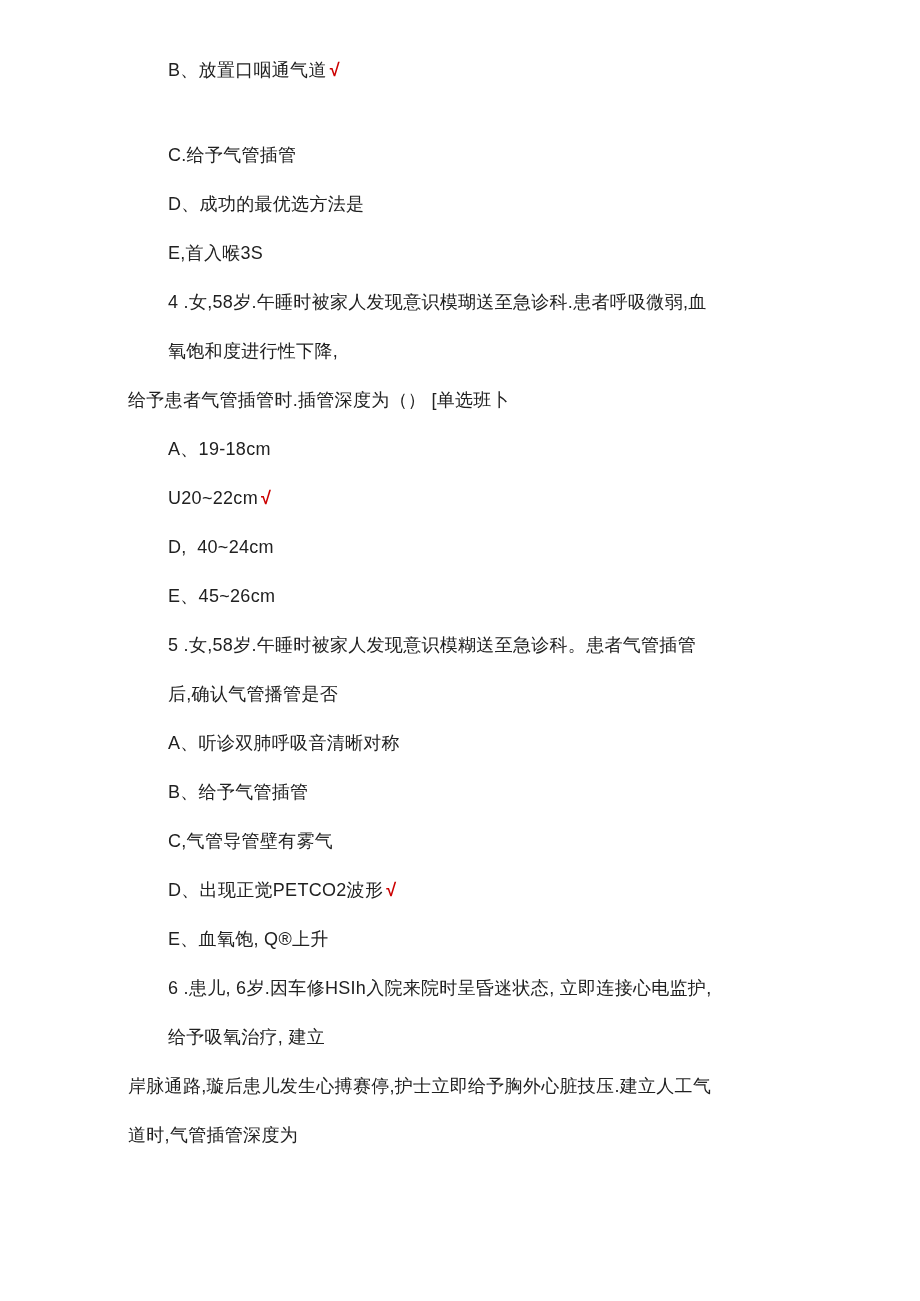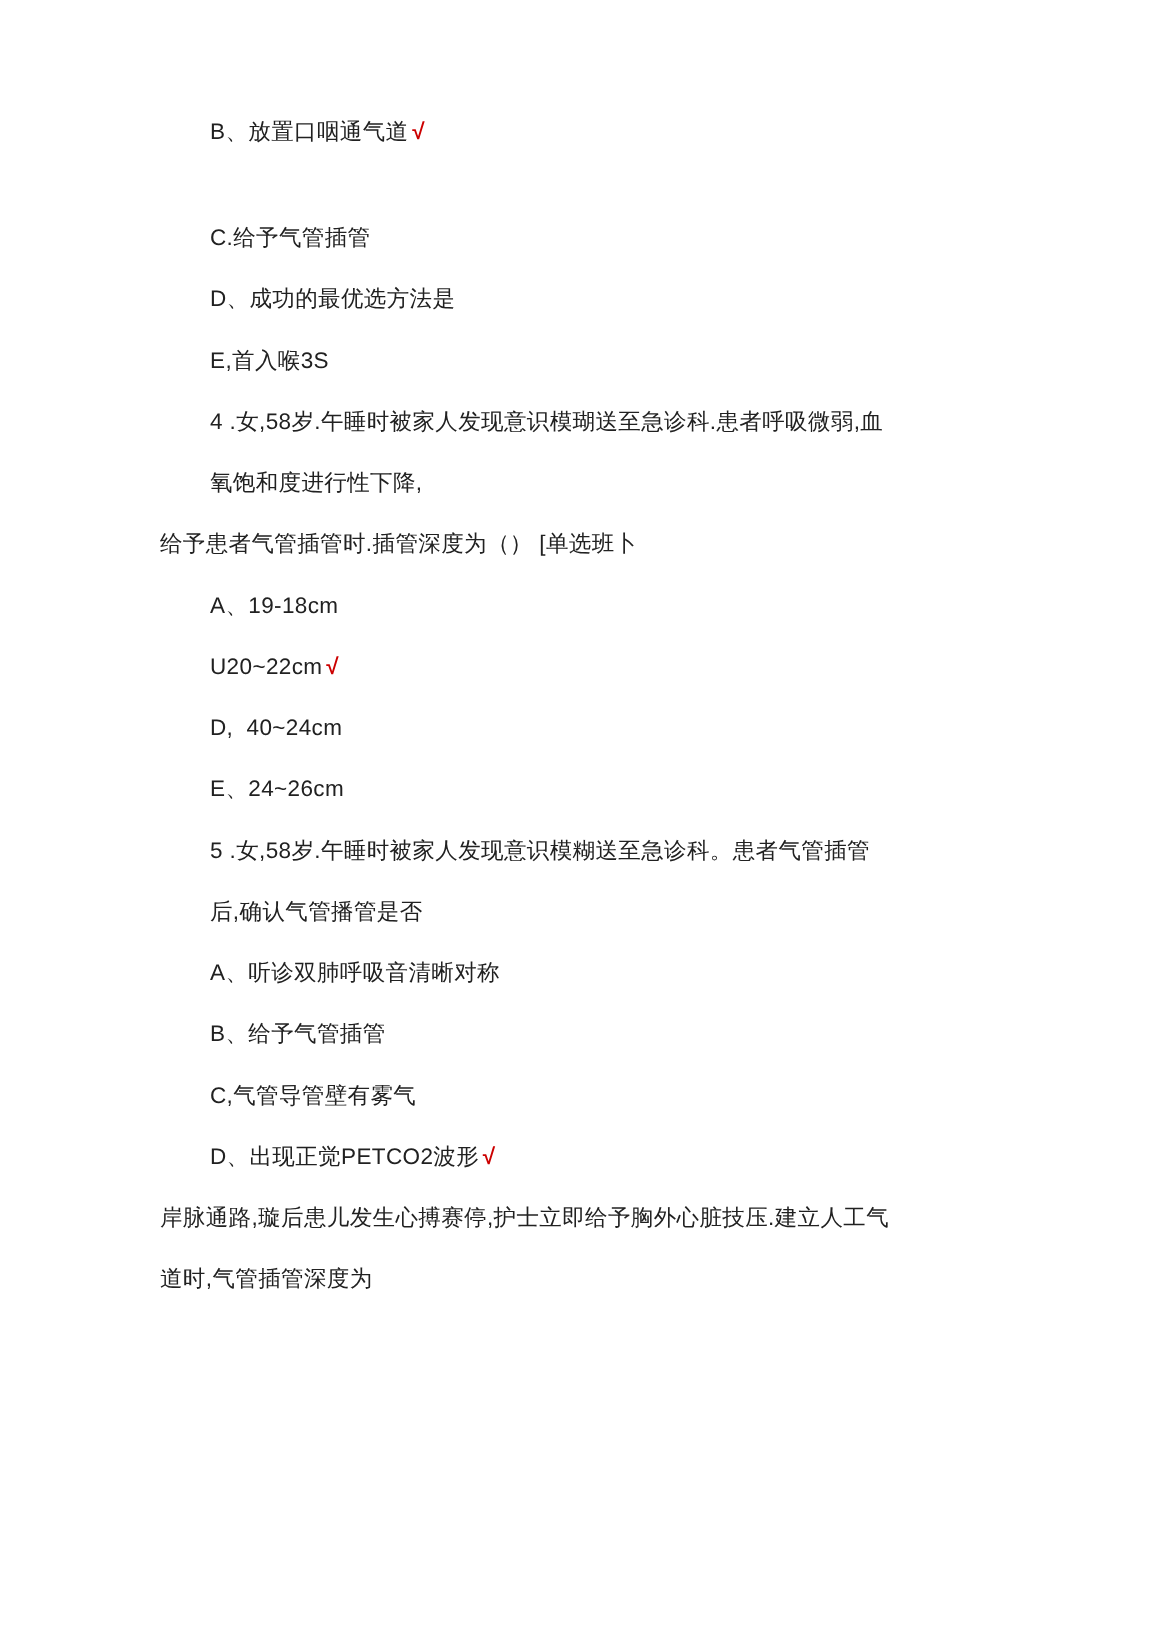--- a/index.html
+++ b/index.html
@@ -10,21 +10,21 @@
     width: 920px;
     height: 1301px;
     background: var(--page-bg, #ffffff);
     color: var(--text-color, #212121);
     font-family: "Liberation Sans", "DejaVu Sans", sans-serif;
     overflow: hidden;
   }
   .doc {
     box-sizing: border-box;
     width: 836px;
-    padding: 81px 120px 0 128px;
+    padding: 46px 120px 0 128px;
     font-size: 18px;
     font-weight: 400;
   }
   .line {
     line-height: 49px;
     white-space: pre-wrap;
     letter-spacing: 0.3px;
   }
   .indent {
     padding-left: 40px;
@@ -55,32 +55,34 @@
 
   <div class="line"><span>给予患者气管插管时.插管深度为（） [单选班卜</span></div>
 
   <div class="line indent"><span>A、19-18cm</span></div>
 
 
   <div class="line indent"><span>U20~22cm</span><span class="check">√</span></div>
 
   <div class="line indent"><span>D,  40~24cm</span></div>
 
-  <div class="line indent"><span>E、24~26cm</span></div>
+  <div class="line indent"><span>E、45~26cm</span></div>
 
   <div class="line indent"><span>5 .女,58岁.午睡时被家人发现意识模糊送至急诊科。患者气管插管后,确认气管播管是否</span></div>
 
 
   <div class="line indent"><span>A、听诊双肺呼吸音清晰对称</span></div>
 
   <div class="line indent"><span>B、给予气管插管</span></div>
 
   <div class="line indent"><span>C,气管导管壁有雾气</span></div>
 
   <div class="line indent"><span>D、出现正觉PETCO2波形</span><span class="check">√</span></div>
 
+  <div class="line indent"><span>E、血氧饱, Q®上升</span></div>
 
+  <div class="line indent"><span>6 .患儿, 6岁.因车修HSIh入院来院时呈昏迷状态, 立即连接心电监护,给予吸氧治疗, 建立</span></div>
 
   <div class="line"><span>岸脉通路,璇后患儿发生心搏赛停,护士立即给予胸外心脏技压.建立人工气道时,气管插管深度为</span></div>
 
   <div class="line"></div>
 
 </div>
 
 </body></html>

